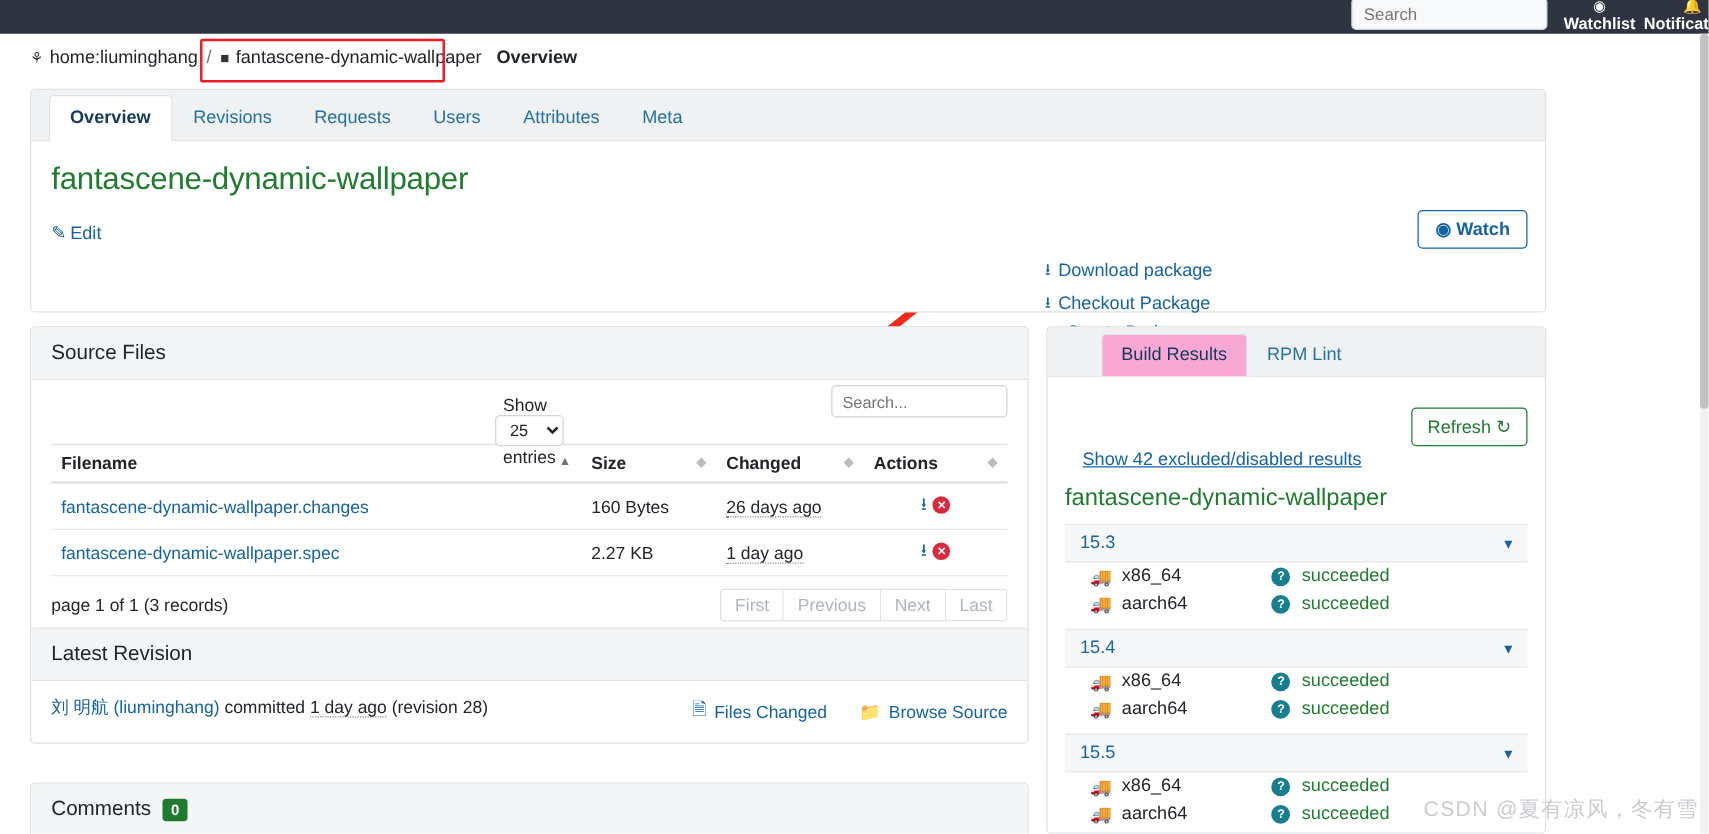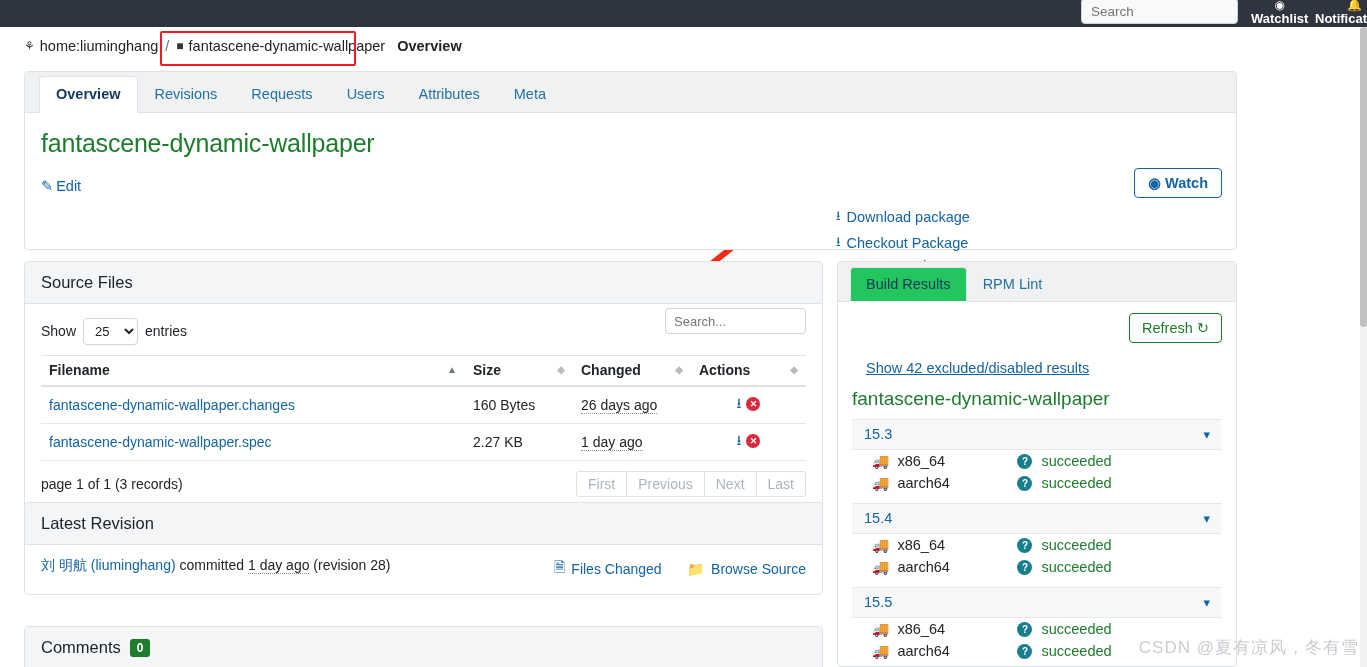--- a/index.html
+++ b/index.html
@@ -111,21 +111,21 @@
     border: 1px solid #dee2e6; border-radius: 4px; background: #fff;
   }
   .card-head {
     background: #f4f5f6; border-bottom: 1px solid #dee2e6;
     padding: 11px 16px; font-size: 16.5px; color: #212529;
     border-radius: 4px 4px 0 0;
   }
   #source-files-card { position: absolute; left: 24px; top: 261px; width: 799px; height: 249px; }
   .sf-body { padding: 12px 16px 0 16px; position: relative; }
 
-  .dt-controls { display: flex; align-items: center; height: 30px; }
+  .dt-controls { display: flex; align-items: center; height: 30px; flex-direction: column; }
   .dt-label { font-size: 14px; margin-right: 7px; }
   .dt-select {
     border: 1px solid #ced4da; border-radius: 4px; background: #fff;
     font-family: "Liberation Sans", sans-serif; font-size: 13px;
     padding: 3px 4px 3px 7px; color: #212529; height: 27px;
   }
   .dt-search {
     position: absolute; right: 16px; top: 4px;
     width: 141px; height: 26px;
     border: 1px solid #ced4da; border-radius: 4px;
@@ -192,24 +192,24 @@
   #build-card { position: absolute; left: 837px; top: 261px; width: 400px; height: 406px; }
   .bt-strip {
     height: 40px; background: #f0f1f2; border-bottom: 1px solid #dee2e6;
     display: flex; align-items: flex-end; padding-left: 12px; border-radius: 4px 4px 0 0;
   }
   .bt-tab {
     padding: 8px 15px 9px 15px; font-size: 14.5px; color: #2372a1;
     text-decoration: none; cursor: pointer; position: relative; bottom: -1px;
     border: 1px solid transparent; border-radius: 4px 4px 0 0;
   }
-  .bt-tab.active { background: #22c55e; color: #14395a; border-color: #dee2e6 #dee2e6 #fff #dee2e6; }
+  .bt-tab.active { background: #f9a8d4; color: #14395a; border-color: #dee2e6 #dee2e6 #fff #dee2e6; margin-left: 31px; }
   .bt-body { padding: 12px 14px 0 14px; position: relative; }
   .refresh-btn {
-    position: absolute; right: 14px; top: 11px;
+    position: absolute; right: 14px; top: 24px;
     border: 1px solid #1f7c2e; border-radius: 4px; background: #fff;
     color: #1f7c2e; font-size: 14.5px; padding: 6px 12px;
     font-family: "Liberation Sans", sans-serif; cursor: pointer;
   }
   .excluded-link {
     display: block; margin-top: 46px; margin-left: 14px;
     color: #1463a3; font-size: 14.5px; text-decoration: underline;
   }
   .br-pkg { color: #1f7c2e; font-size: 19px; margin-top: 12px; margin-left: 0; }
   .rep-group { margin-top: 9px; }

